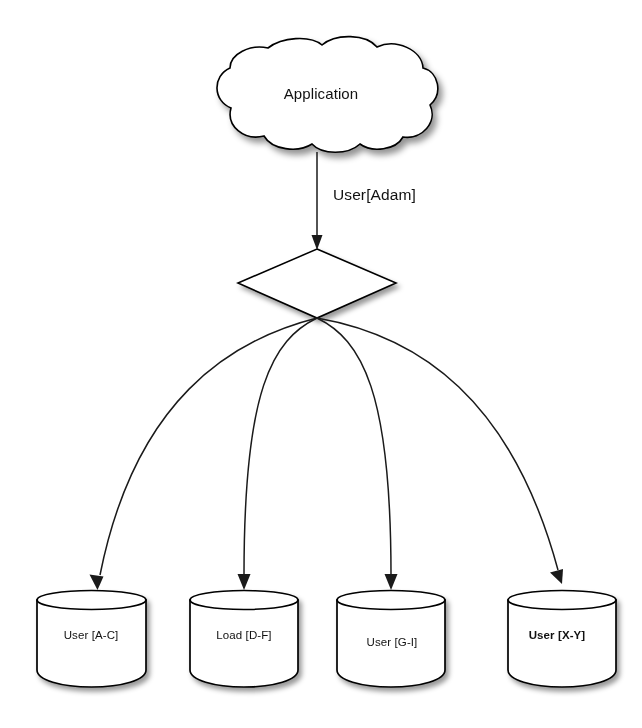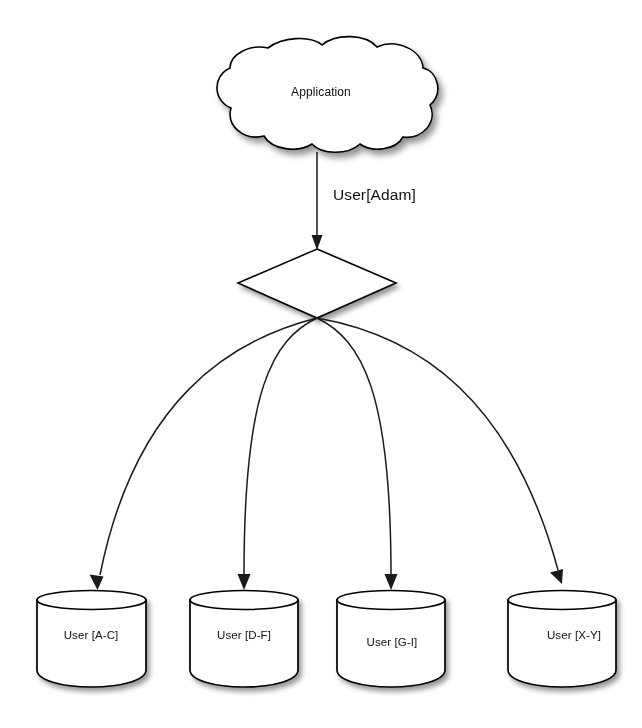--- a/index.html
+++ b/index.html
@@ -52,21 +52,21 @@
     stroke-width: 1.7;
   }
   .lbl {
     position: absolute;
     color: #111111;
     white-space: nowrap;
     text-align: center;
     letter-spacing: 0.1px;
   }
   .lbl-cloud {
-    font-size: 12px;
+    font-size: 15px;
     left: 0;
     width: 642px;
     top: 85px;
   }
   .lbl-edge {
     font-size: 15.5px;
     left: 333px;
     top: 186px;
     text-align: right;
   }
@@ -77,21 +77,21 @@
     top: 276px;
   }
   .lbl-db {
     font-size: 11.5px;
     top: 629px;
     width: 130px;
   }
   .db1 { left: 26px; text-align: center; }
   .db2 { left: 179px; }
   .db3 { left: 327px; margin-top: 7px; }
-  .db4 { left: 509px; }
+  .db4 { left: 492px; font-weight: bold; }
 </style>
 </head>
 <body>
 
 <div id="diagram-root">
 
   <svg id="diagram-svg" viewBox="0 0 642 728">
     <defs>
       <filter id="softshadow" x="-40%" y="-40%" width="190%" height="200%">
         <feDropShadow dx="4" dy="5" stdDeviation="3.2" flood-color="#000000" flood-opacity="0.42"></feDropShadow>
@@ -168,19 +168,19 @@
     </g>
   </svg>
 
   <div class="lbl lbl-cloud">Application</div>
 
   <div class="lbl lbl-edge">User[Adam]</div>
 
 
   <div class="lbl lbl-db db1">User [A-C]</div>
 
-  <div class="lbl lbl-db db2">User [D-F]</div>
+  <div class="lbl lbl-db db2">Load [D-F]</div>
 
   <div class="lbl lbl-db db3">User [G-I]</div>
 
   <div class="lbl lbl-db db4">User [X-Y]</div>
 
 </div>
 
 </body></html>

